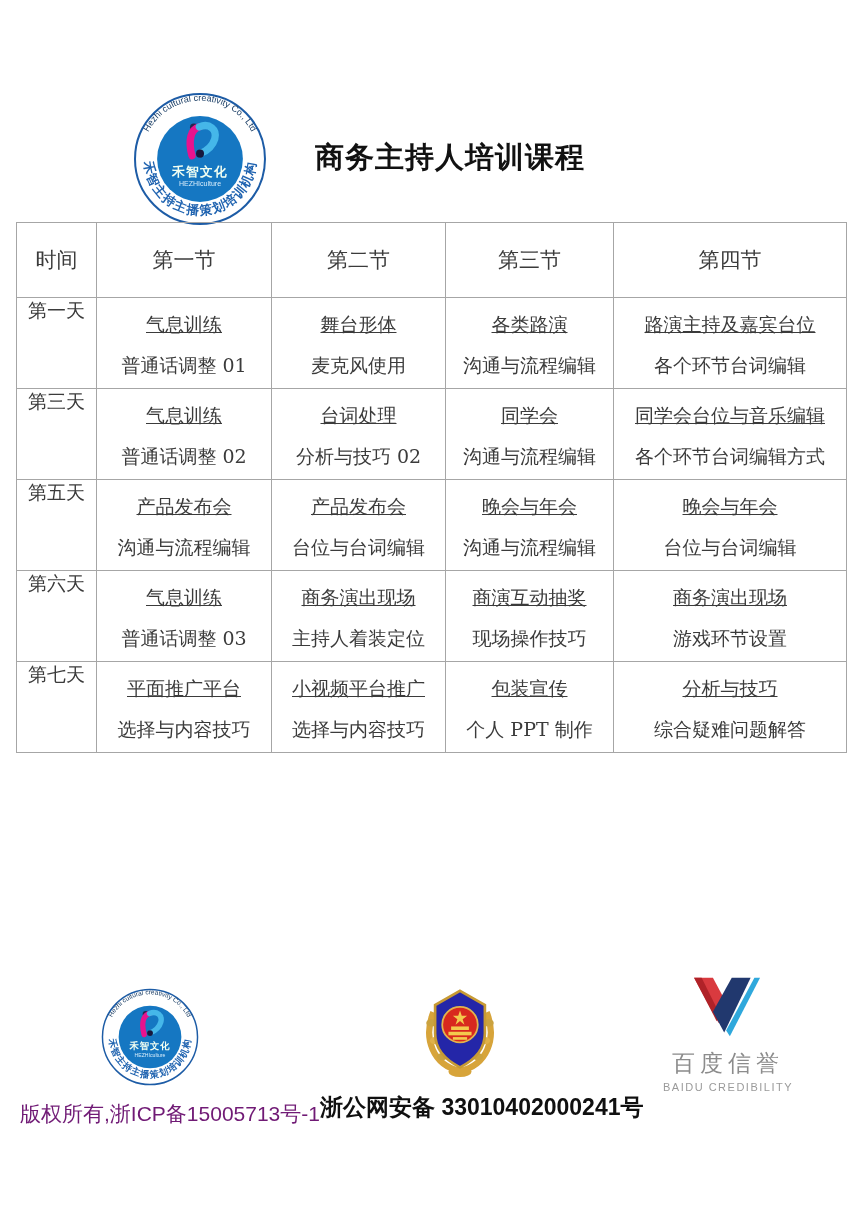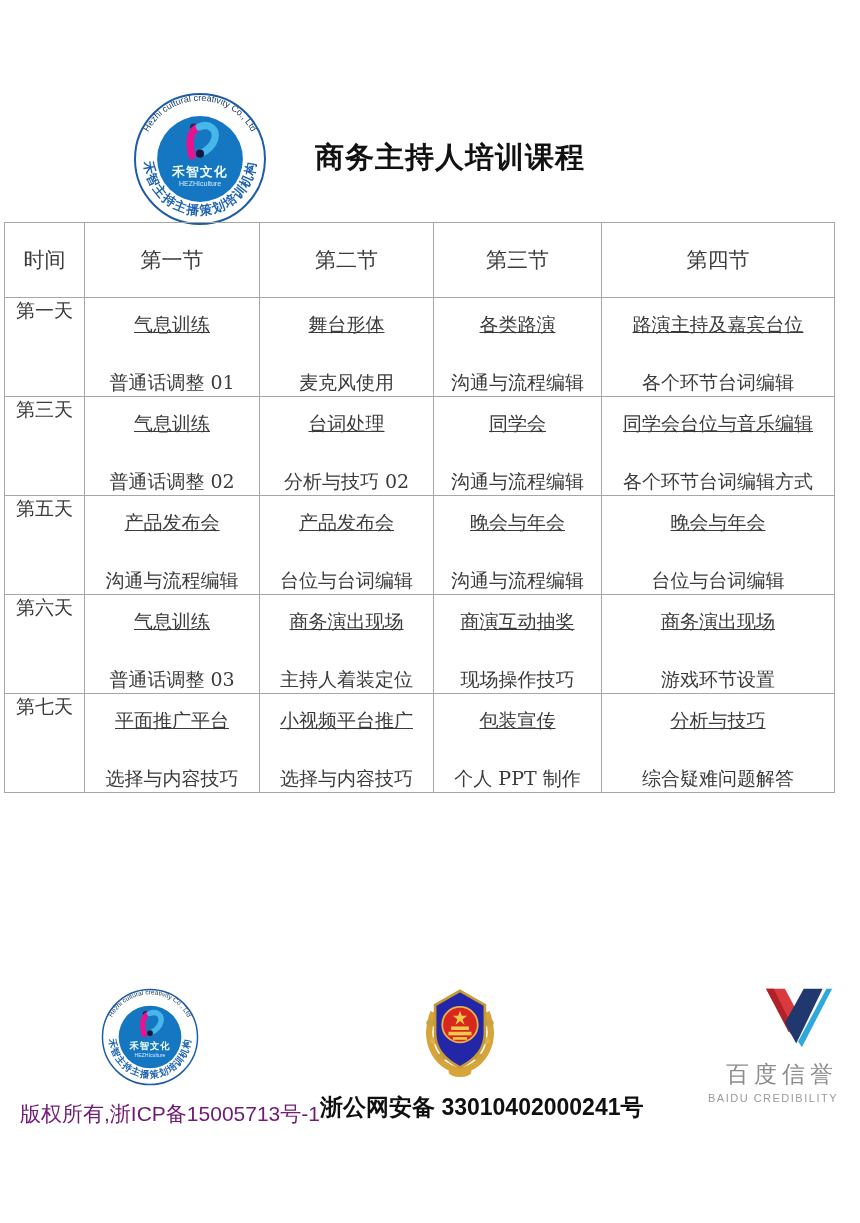--- a/index.html
+++ b/index.html
@@ -11,43 +11,43 @@
   .header{position:absolute;left:0;top:0;width:860px;height:222px;}
   .logo-wrap{position:absolute;}
   .logo-wrap.main{left:133px;top:92px;width:134px;height:134px;}
   .page-title{
     position:absolute;left:300px;top:138px;width:300px;text-align:center;
     font-size:29px;font-weight:bold;color:#111;letter-spacing:1px;
     font-family:"DejaVu Serif", serif;
   }
   
   table.schedule{
-    position:absolute;left:4px;top:222px;width:830px;border-collapse:collapse;
+    position:absolute;left:16px;top:222px;width:830px;border-collapse:collapse;
     table-layout:fixed;
     padding-left:24px;
   }
   table.schedule td,table.schedule th{
     border:1px solid #a6a6a6;text-align:center;vertical-align:top;
     font-weight:normal;color:#3b3b3b;padding:0;
   }
   table.schedule th{height:74px;vertical-align:middle;font-size:21px;}
   table.schedule td{height:90px;font-size:19px;}
   td.day-cell{vertical-align:bottom;padding-bottom:17px;font-size:20px;}
   .cell-line1{margin-top:14px;text-decoration:underline;}
-  .cell-line2{margin-top:32px;text-align:center;}
+  .cell-line2{margin-top:15px;text-align:center;}
   
   .footer{position:absolute;left:0;top:960px;width:860px;height:263px;
     font-family:"Liberation Sans", sans-serif;}
   .f-left{position:absolute;left:20px;top:28px;width:260px;text-align:center;}
   .logo-wrap.small{position:relative;display:inline-block;width:98px;height:98px;margin:0 auto;}
   .copyright{margin-top:10px;font-size:21px;color:#701a75;white-space:nowrap;}
   .f-mid{position:absolute;left:320px;top:22px;width:280px;text-align:center;}
   .police-badge{display:inline-block;width:92px;height:96px;}
   .police-record{margin-top:10px;font-size:23px;font-weight:bold;color:#101010;white-space:nowrap;}
-  .f-right{position:absolute;left:618px;top:25px;width:220px;text-align:right;}
+  .f-right{position:absolute;left:618px;top:14px;width:220px;text-align:center;}
   .baidu-mark{display:inline-block;width:76px;height:66px;}
   .baidu-name{margin-top:4px;font-size:23px;color:#8c8c8c;letter-spacing:5px;}
   .baidu-en{margin-top:2px;font-size:11px;color:#9a9a9a;letter-spacing:1.5px;}
   .baidu-cert{margin-top:7px;font-size:23px;color:#141414;letter-spacing:3px;}
 </style>
 </head>
 <body>
 
 <div class="header">
   <div class="logo-wrap main">

